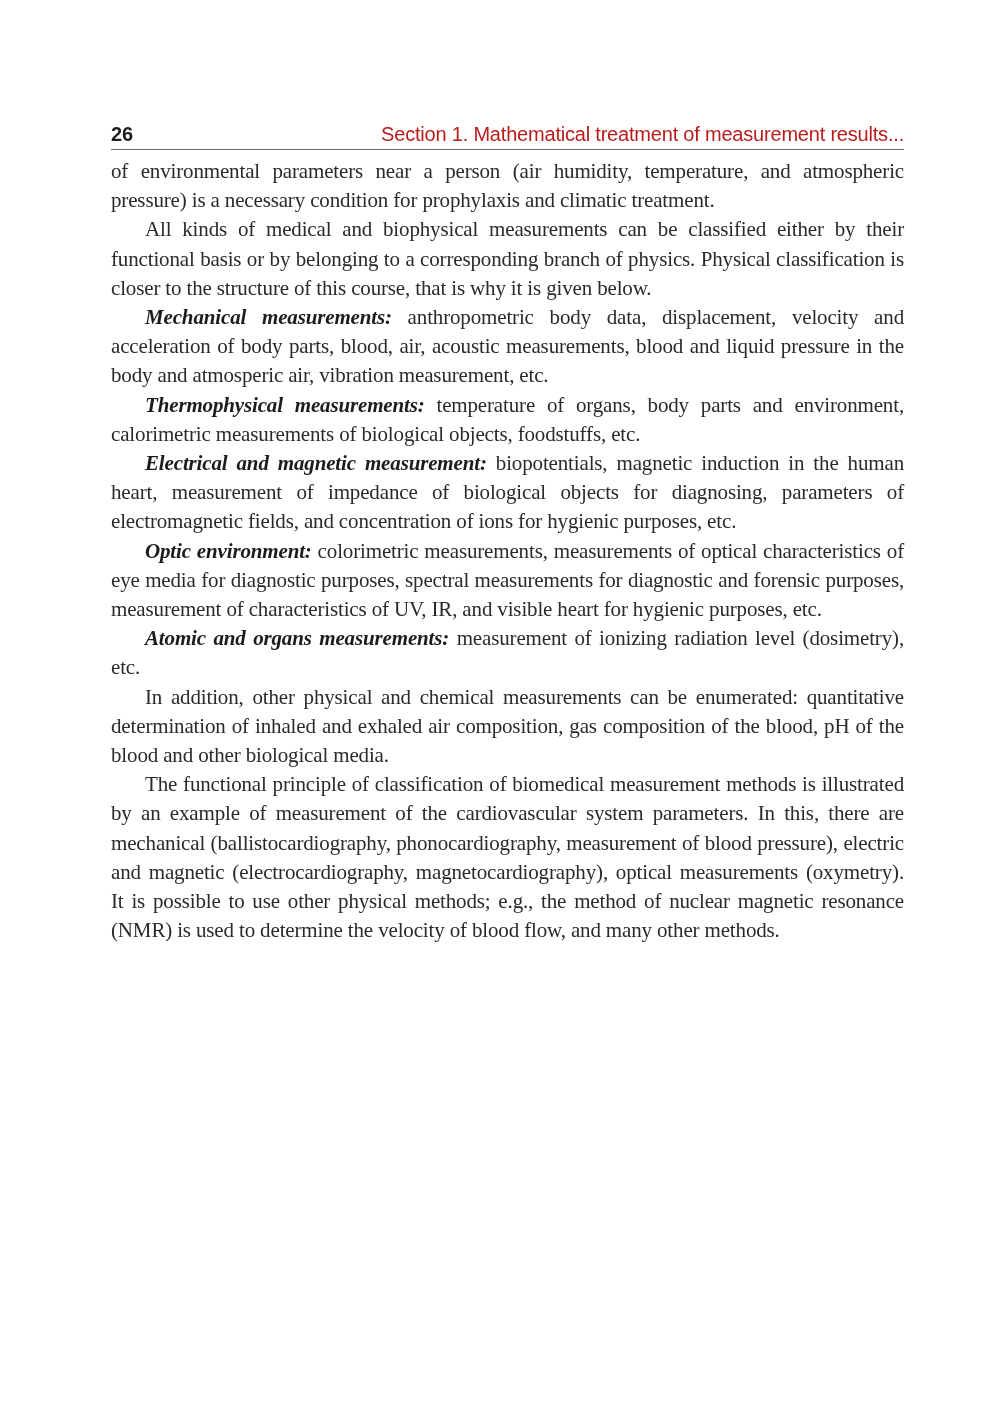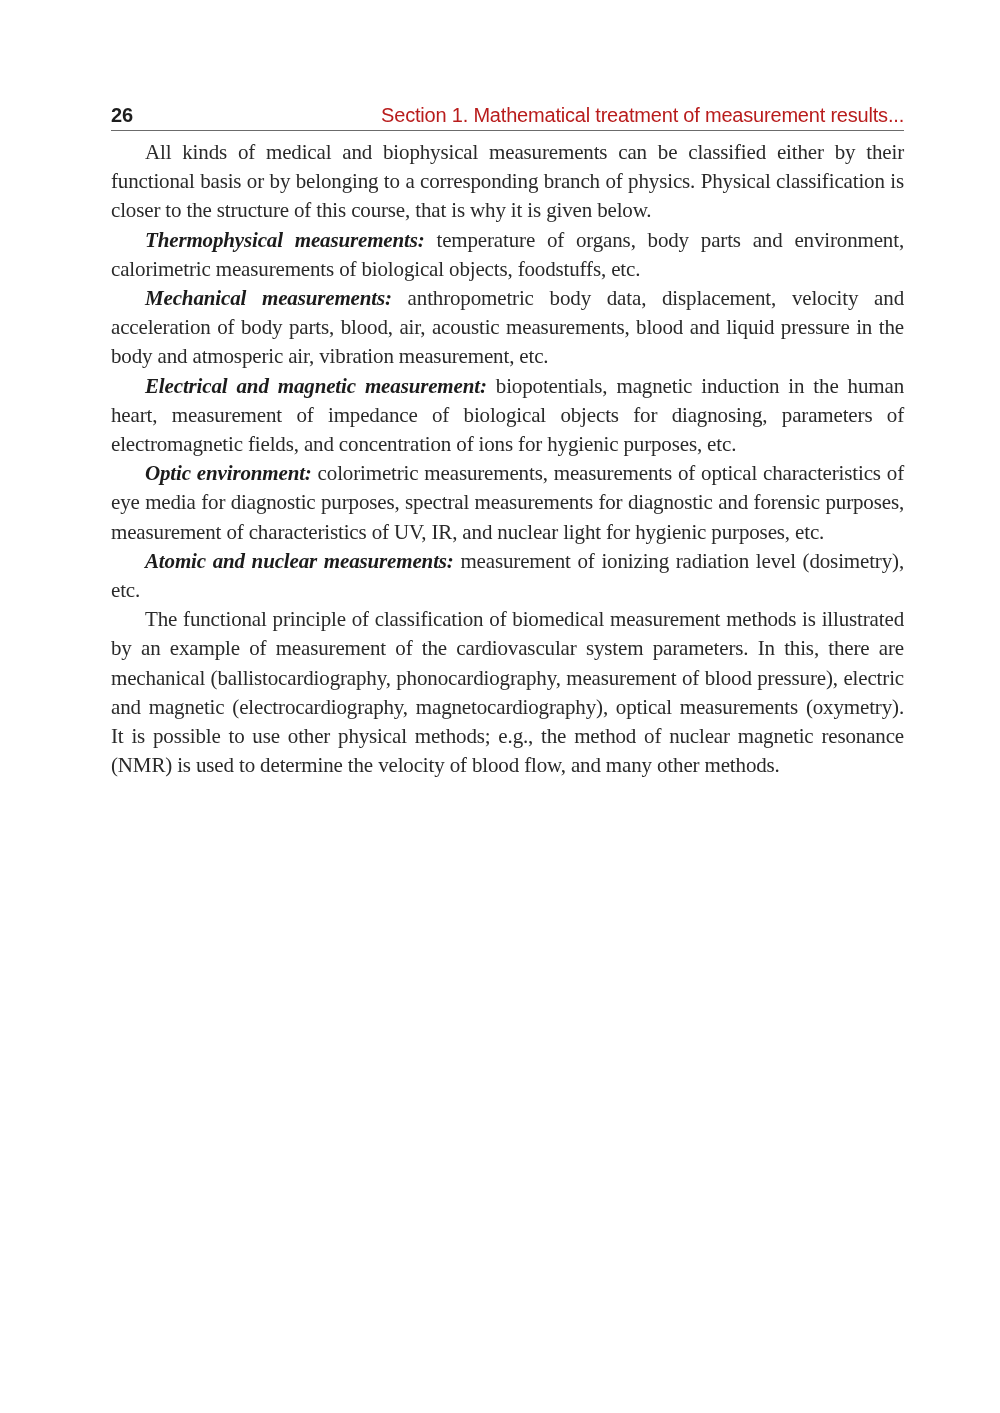--- a/index.html
+++ b/index.html
@@ -3,56 +3,62 @@
 <meta charset="utf-8">
 <style>
   html, body { margin: 0; padding: 0; background: #ffffff; }
   body { width: 1000px; height: 1413px; position: relative; overflow: hidden; }
   .page { position: absolute; left: 111px; top: 102px; width: 793px; color: #2a2a2a; }
   .running-head {
     display: flex; justify-content: space-between; align-items: baseline;
     font-family: "Liberation Sans", sans-serif; font-size: 20px; line-height: 26px;
     padding-bottom: 2px; border-bottom: 1.5px solid #6b6b6b;
   }
-  .page-number { font-weight: bold; color: #1e1e1e; }
+  .page-number { font-weight: bold; color: #1e1e1e; margin-top: 19px; }
   .section-title { color: #b91c1c; letter-spacing: -0.2px; }
   .body-text {
     font-family: "Liberation Serif", serif; font-size: 21px; line-height: 29.2px;
     text-align: justify; margin-top: 7px; color: #2a2a2a;
     letter-spacing: -0.15px;
   }
   .body-text p { margin: 0; }
   .body-text p.indent { text-indent: 34px; }
   .term { font-weight: bold; font-style: italic; color: #1c1c1c; }
 </style>
 </head>
 <body>
 
 <div class="page">
   <div class="running-head">
     <span class="page-number">26</span>
     <span class="section-title">Section 1. Mathematical treatment of measurement results...</span>
   </div>
 
   <div class="body-text">
+    <p>
+      <span>of environmental parameters near a person (air humidity, temperature, and atmospheric pressure) is a necessary condition for prophylaxis and climatic treatment.</span>
+    </p>
     <p class="indent">
       <span>All kinds of medical and biophysical measurements can be classified either by their functional basis or by belonging to a corresponding branch of physics. Physical classification is closer to the structure of this course, that is why it is given below.</span>
+    </p>
+    <p class="indent">
+      <span class="term">Mechanical measurements:</span><span> anthropometric body data, displacement, velocity and acceleration of body parts, blood, air, acoustic measurements, blood and liquid pressure in the body and atmosperic air, vibration measurement, etc.</span>
     </p>
     <p class="indent">
       <span class="term">Thermophysical measurements:</span><span> temperature of organs, body parts and environment, calorimetric measurements of biological objects, foodstuffs, etc.</span>
     </p>
     <p class="indent">
-      <span class="term">Mechanical measurements:</span><span> anthropometric body data, displacement, velocity and acceleration of body parts, blood, air, acoustic measurements, blood and liquid pressure in the body and atmosperic air, vibration measurement, etc.</span>
-    </p>
-    <p class="indent">
       <span class="term">Electrical and magnetic measurement:</span><span> biopotentials, magnetic induction in the human heart, measurement of impedance of biological objects for diagnosing, parameters of electromagnetic fields, and concentration of ions for hygienic purposes, etc.</span>
     </p>
     <p class="indent">
-      <span class="term">Optic environment:</span><span> colorimetric measurements, measurements of optical characteristics of eye media for diagnostic purposes, spectral measurements for diagnostic and forensic purposes, measurement of characteristics of UV, IR, and nuclear light for hygienic purposes, etc.</span>
+      <span class="term">Optic environment:</span><span> colorimetric measurements, measurements of optical characteristics of eye media for diagnostic purposes, spectral measurements for diagnostic and forensic purposes, measurement of characteristics of UV, IR, and visible heart for hygienic purposes, etc.</span>
     </p>
     <p class="indent">
-      <span class="term">Atomic and nuclear measurements:</span><span> measurement of ionizing radiation level (dosimetry), etc.</span>
+      <span class="term">Atomic and organs measurements:</span><span> measurement of ionizing radiation level (dosimetry), etc.</span>
+    </p>
+    <p class="indent">
+      <span>In addition, other physical and chemical measurements can be enumerated: quantitative determination of inhaled and exhaled air composition, gas composition of the blood, pH of the blood and other biological media.</span>
     </p>
     <p class="indent">
       <span>The functional principle of classification of biomedical measurement methods is illustrated by an example of measurement of the cardiovascular system parameters. In this, there are mechanical (ballistocardiography, phonocardiography, measurement of blood pressure), electric and magnetic (electrocardiography, magnetocardiography), optical measurements (oxymetry). It is possible to use other physical methods; e.g., the method of nuclear magnetic resonance (NMR) is used to determine the velocity of blood flow, and many other methods.</span>
     </p>
   </div>
 </div>
 
 </body></html>

